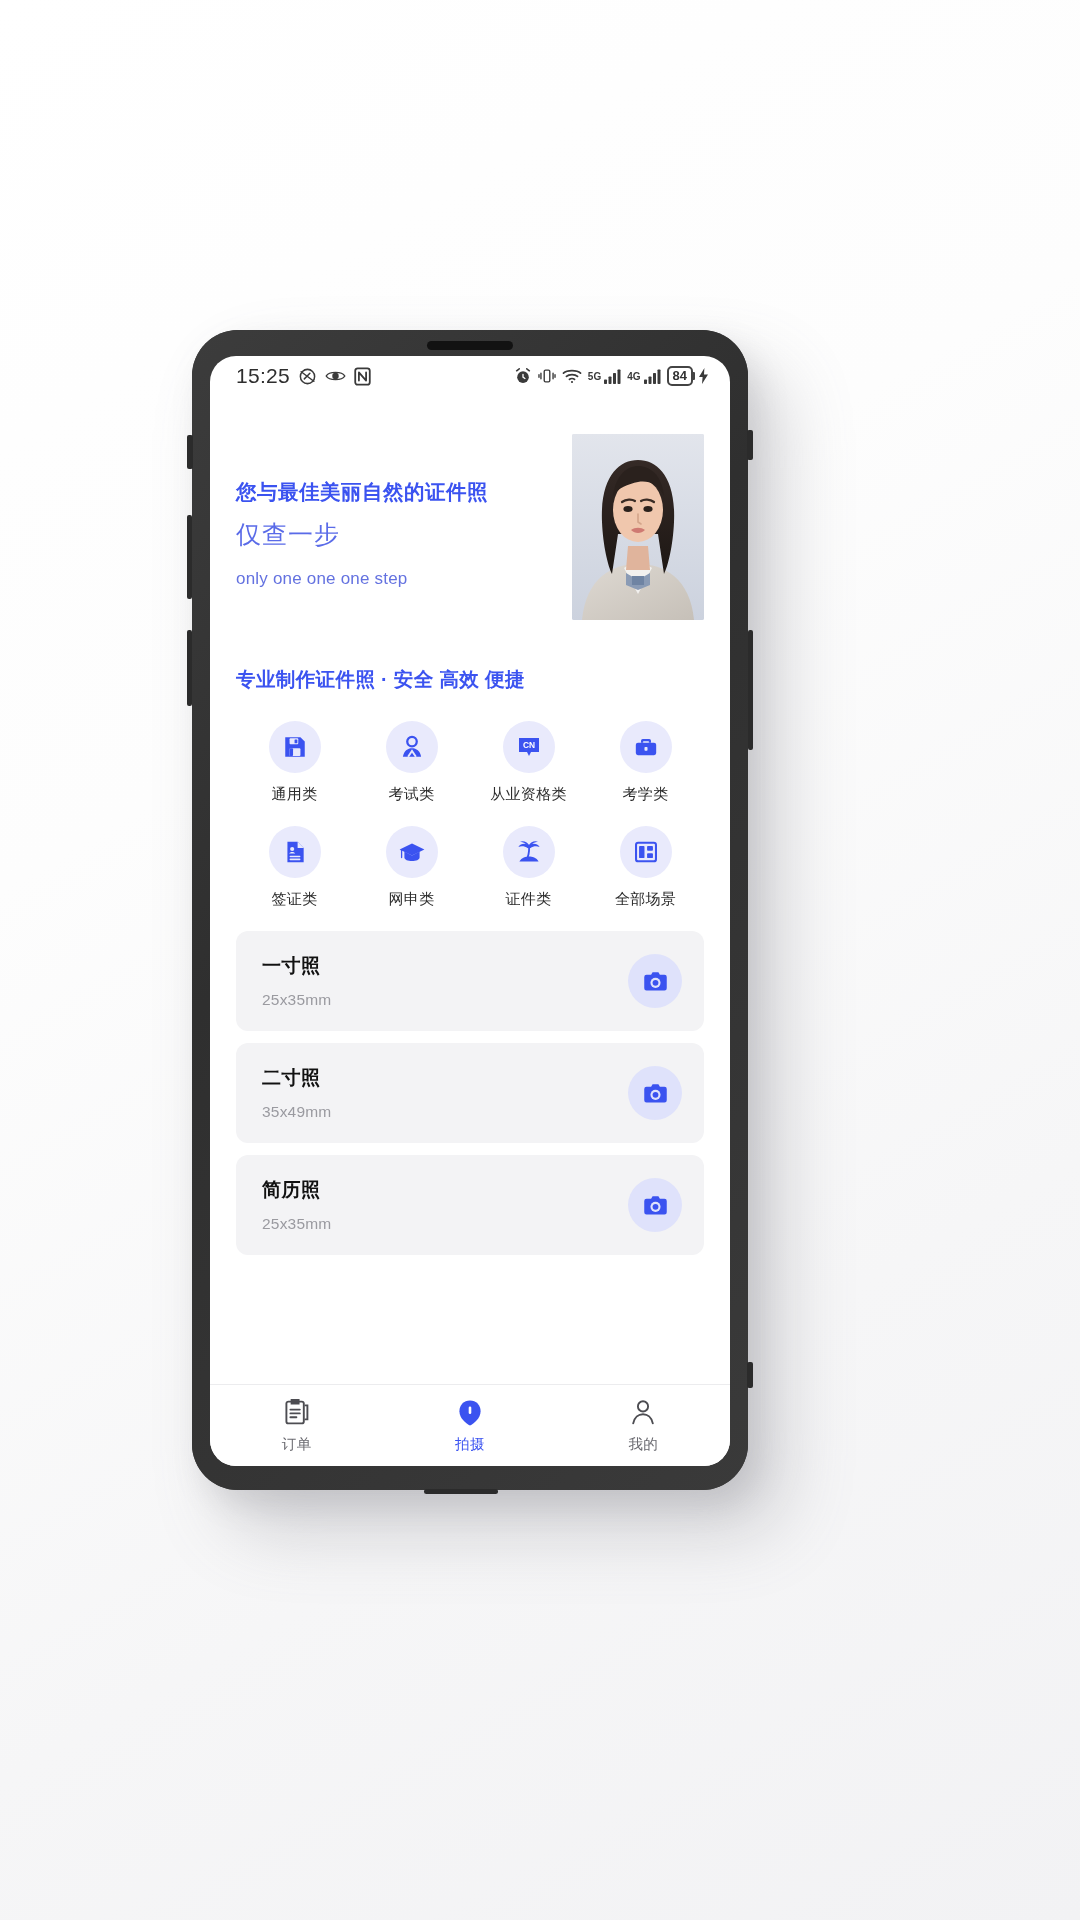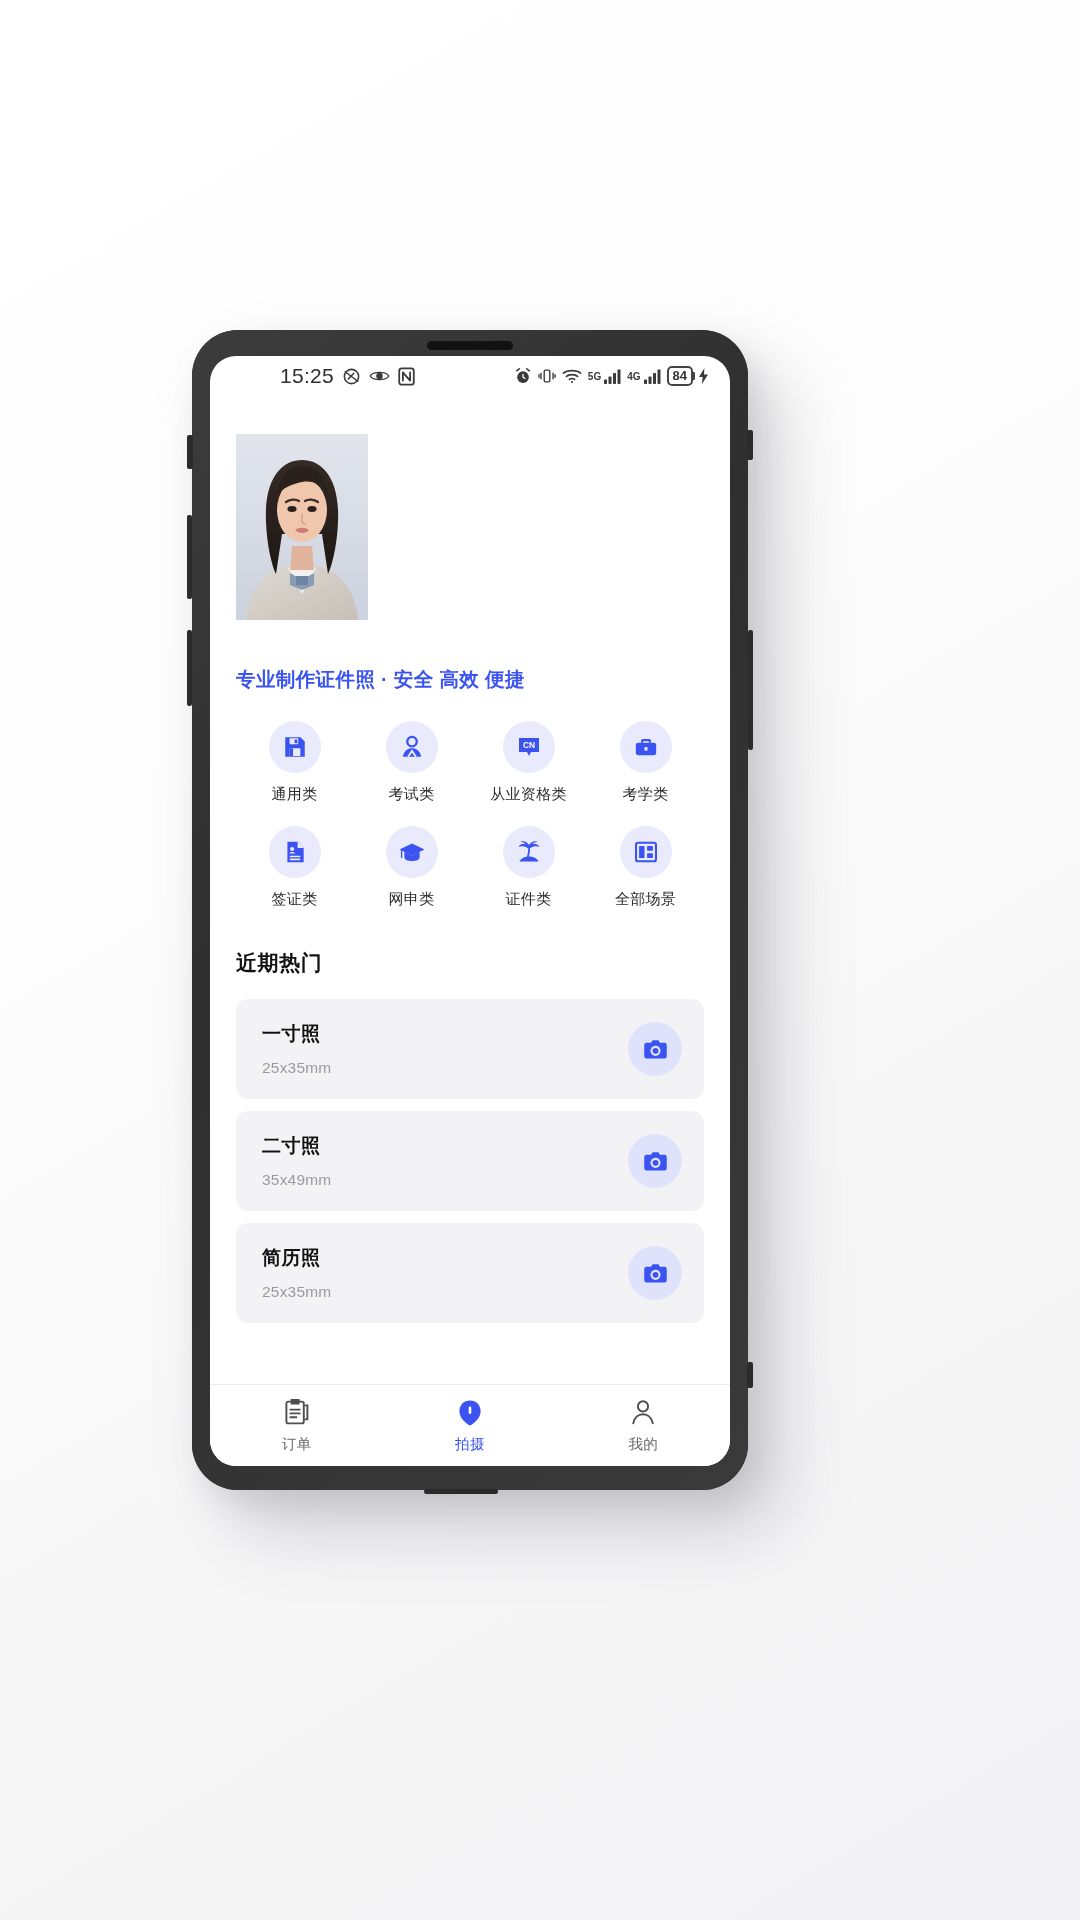--- a/index.html
+++ b/index.html
@@ -83,21 +83,21 @@
   
   #status-bar {
     height: 40px;
     flex: 0 0 40px;
     display: flex;
     align-items: center;
     justify-content: space-between;
     padding: 0 22px 0 26px;
     color: #3a3a3a;
   }
-  .sb-left { display: flex; align-items: center; gap: 8px; margin-left: 44px; }
+  .sb-left { display: flex; align-items: center; gap: 8px; }
   .sb-time { font-size: 21px; font-weight: 400; letter-spacing: .3px; color:#2e2e2e; }
   .sb-right { display: flex; align-items: center; gap: 6px; }
   .sb-ico { display: inline-flex; align-items: center; }
   .sb-ico svg { display: block; }
   .battery-pill {
     border: 2px solid #444;
     border-radius: 5px;
     padding: 0px 4px;
     font-size: 13px;
     font-weight: 600;
@@ -356,20 +356,25 @@
           <svg width="9" height="16" viewBox="0 0 9 16" fill="#3a3a3a">
             <path d="M5.4 0 L0 9 H3.6 L3 16 L9 6.6 H5 Z"></path>
           </svg>
         </span>
       </div>
     </div>
 
     <div id="app-content">
 
       <div id="hero">
+        <div class="hero-text">
+          <div class="hero-line1">您与最佳美丽自然的证件照</div>
+          <div class="hero-line2">仅查一步</div>
+          <div class="hero-line3">only one one one step</div>
+        </div>
 
         <div class="hero-photo">
           <svg viewBox="0 0 132 186" preserveAspectRatio="xMidYMid slice">
             <defs>
               <linearGradient id="bgGrad" x1="0" y1="0" x2="0" y2="1">
                 <stop offset="0%" stop-color="#e2e5ec"></stop>
                 <stop offset="100%" stop-color="#ccd2de"></stop>
               </linearGradient>
               <linearGradient id="hairGrad" x1="0" y1="0" x2="0" y2="1">
                 <stop offset="0%" stop-color="#352a26"></stop>
@@ -505,21 +510,20 @@
               <rect x="2.8" y="3.4" width="18.4" height="17.2" rx="2"></rect>
               <rect x="5.6" y="6.4" width="5" height="11.2" rx=".8" fill="#3b53f0" stroke="none"></rect>
               <rect x="13" y="6.4" width="5.4" height="4.4" rx=".8" fill="#3b53f0" stroke="none"></rect>
               <rect x="13" y="13.2" width="5.4" height="4.4" rx=".8" fill="#3b53f0" stroke="none"></rect>
             </svg>
           </div>
           <div class="cat-label">全部场景</div>
         </div>
       </div>
 
-      <div class="section-heading-dark">近期热门</div>
 
       <div id="hot-list">
 
         <div class="hot-card">
           <div class="hot-info">
             <div class="hot-title">一寸照</div>
             <div class="hot-size">25x35mm</div>
           </div>
           <div class="hot-cam-btn">
             <svg width="27" height="27" viewBox="0 0 24 24" fill="#3b53f0">

